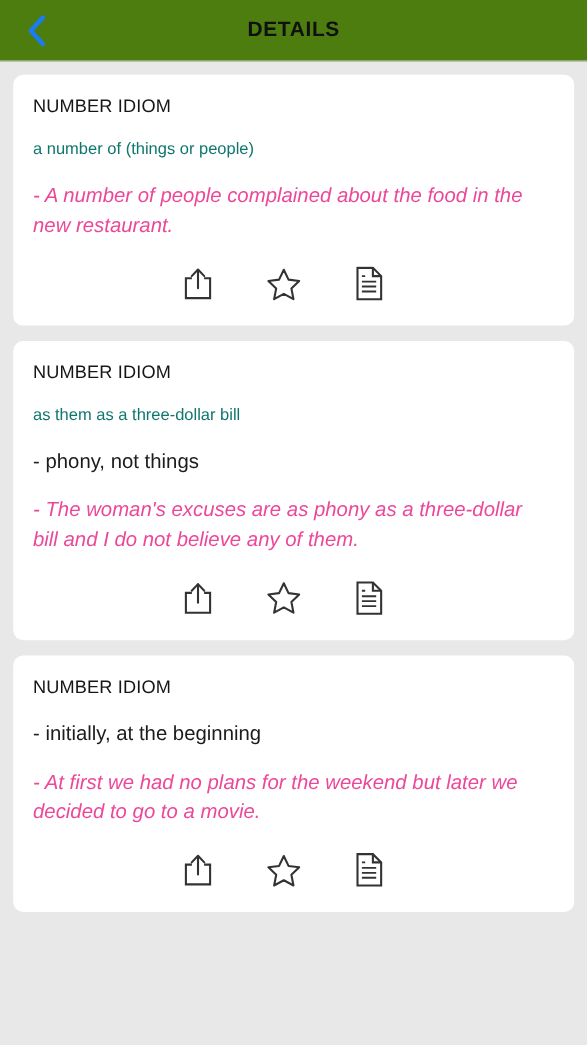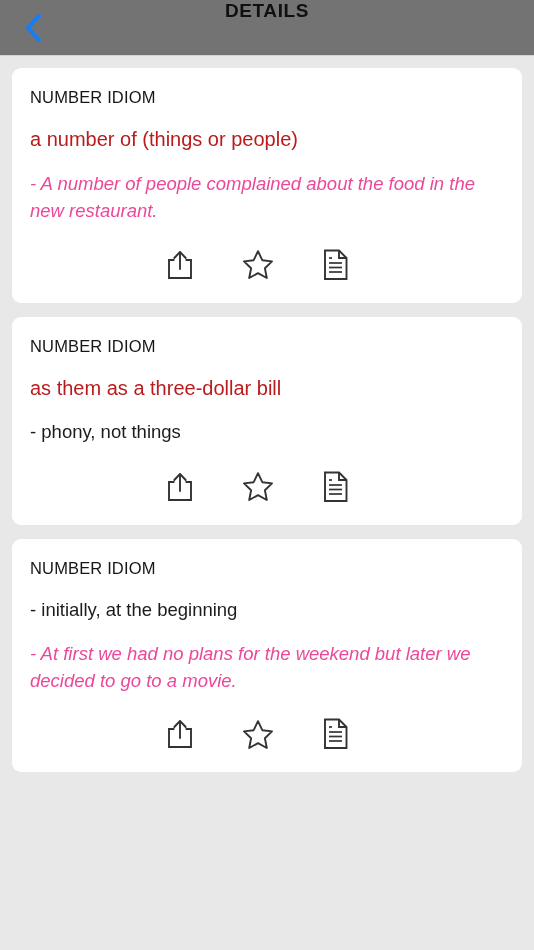--- a/index.html
+++ b/index.html
@@ -13,24 +13,24 @@
     background: #e8e8e8;
     font-family: "Liberation Sans", sans-serif;
     -webkit-font-smoothing: antialiased;
     overflow: hidden;
   }
 
   
   .navbar {
     position: relative;
     height: 56px;
-    background: #737373;
+    background: #4d7c0f;
     border-bottom: 1px solid #d4d4d4;
     display: flex;
-    align-items: flex-start;
+    align-items: center;
   }
 
   .back-button {
     position: absolute;
     left: 10px;
     top: 0;
     height: 56px;
     width: 46px;
     display: flex;
     align-items: center;
@@ -67,22 +67,22 @@
   }
 
   .card-category {
     font-size: 16.5px;
     color: #161616;
     letter-spacing: 0.15px;
     margin-bottom: 20px;
   }
 
   .card-idiom {
-    font-size: 20px;
-    color: #b91c1c;
+    font-size: 15px;
+    color: #0f766e;
     line-height: 1.25;
     margin-bottom: 19px;
   }
 
   .card-definition {
     font-size: 18.5px;
     color: #1c1c1c;
     line-height: 1.3;
     margin-bottom: 19px;
   }
@@ -166,20 +166,21 @@
           </svg>
         </span>
       </button>
     </div>
   </div>
 
   <div class="card">
     <div class="card-category">NUMBER IDIOM</div>
     <div class="card-idiom">as them as a three-dollar bill</div>
     <div class="card-definition">- phony, not things</div>
+    <div class="card-example">- The woman's excuses are as phony as a three-dollar bill and I do not believe any of them.</div>
     <div class="card-actions">
       <button class="icon-button">
         <span>
           <svg width="30" height="32" viewBox="0 0 30 32" fill="none">
             <path d="M8.5 11 H4 V29 H26 V11 H21.5" stroke="#333333" stroke-width="1.9" stroke-linecap="square" stroke-linejoin="miter"></path>
             <path d="M15 20 V3.5" stroke="#333333" stroke-width="1.9" stroke-linecap="round"></path>
             <path d="M9.3 9 L15 3 L20.7 9" stroke="#333333" stroke-width="1.9" stroke-linecap="round" stroke-linejoin="round"></path>
           </svg>
         </span>
       </button>

